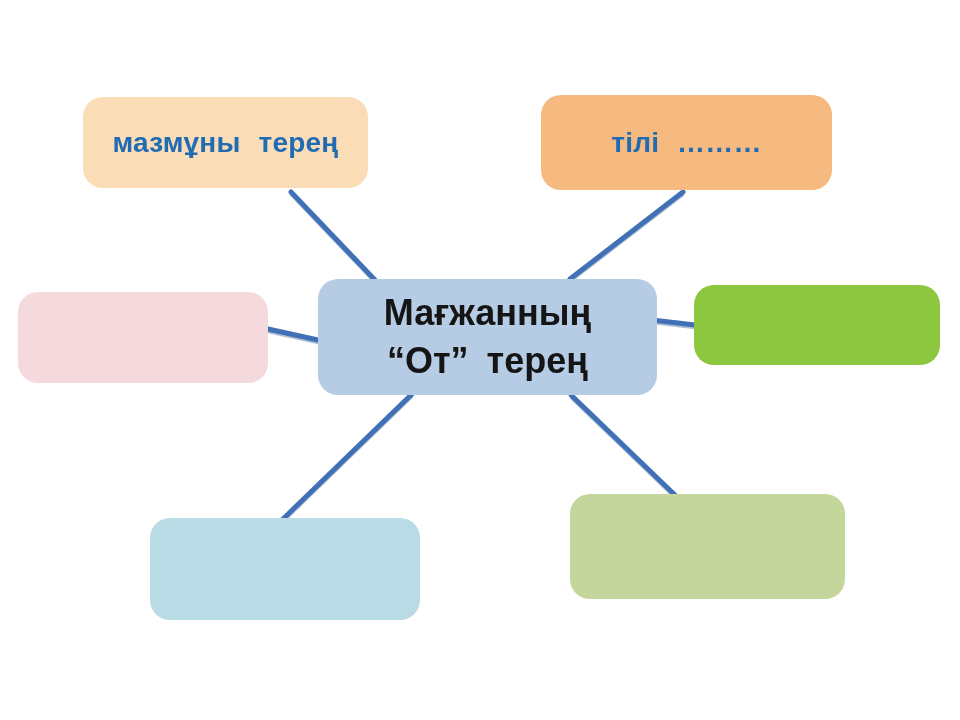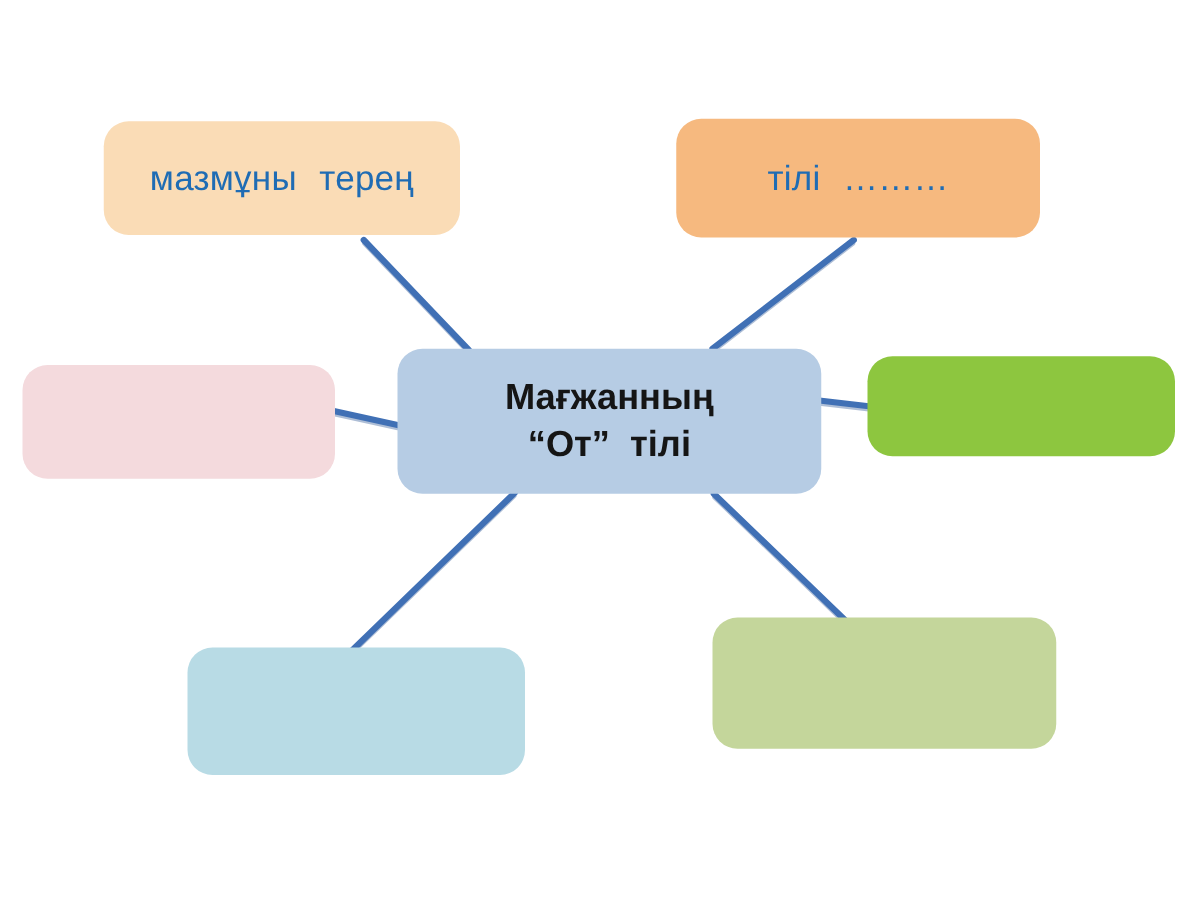--- a/index.html
+++ b/index.html
@@ -40,38 +40,38 @@
   .node {
     position: absolute;
     border-radius: 20px;
     z-index: 2;
     display: flex;
     align-items: center;
     justify-content: center;
     box-sizing: border-box;
   }
   .node-label {
-    font-weight: 400;
+    font-weight: 700;
     font-size: 28px;
     word-spacing: 10px;
     text-align: center;
     letter-spacing: 0.2px;
     white-space: nowrap;
   }
   
   .node-top-left     { left: 83px;  top: 97px;  width: 285px; height: 91px;  }
   .node-top-right    { left: 541px; top: 95px;  width: 291px; height: 95px;  }
   .node-left         { left: 18px;  top: 292px; width: 250px; height: 91px;  }
   .node-right        { left: 694px; top: 285px; width: 246px; height: 80px;  }
   .node-bottom-left  { left: 150px; top: 518px; width: 270px; height: 102px; }
   .node-bottom-right { left: 570px; top: 494px; width: 275px; height: 105px; }
   .node-center       { left: 318px; top: 279px; width: 339px; height: 116px; }
   .center-label {
     font-weight: 700;
-    font-size: 29px;
+    font-size: 36px;
     line-height: 1.32;
     text-align: center;
     word-spacing: 8px;
   }
 </style>
 </head>
 <body style="background: rgb(255, 255, 255);">
 
 <div class="canvas">
 
@@ -128,17 +128,17 @@
     <span class="node-label" style="color: rgb(31, 108, 180);"></span>
   </div>
 
   <div class="node node-bottom-right" style="background: rgb(196, 214, 155);">
     <span class="node-label" style="color: rgb(31, 108, 180);"></span>
   </div>
 
   <div class="node node-center" style="background: rgb(182, 204, 228);">
     <div class="center-label" style="color: rgb(21, 21, 21);">
       <div>Мағжанның</div>
-      <div>“От” тілі</div>
+      <div>“От” терең</div>
     </div>
   </div>
 
 </div>
 
 </body></html>

